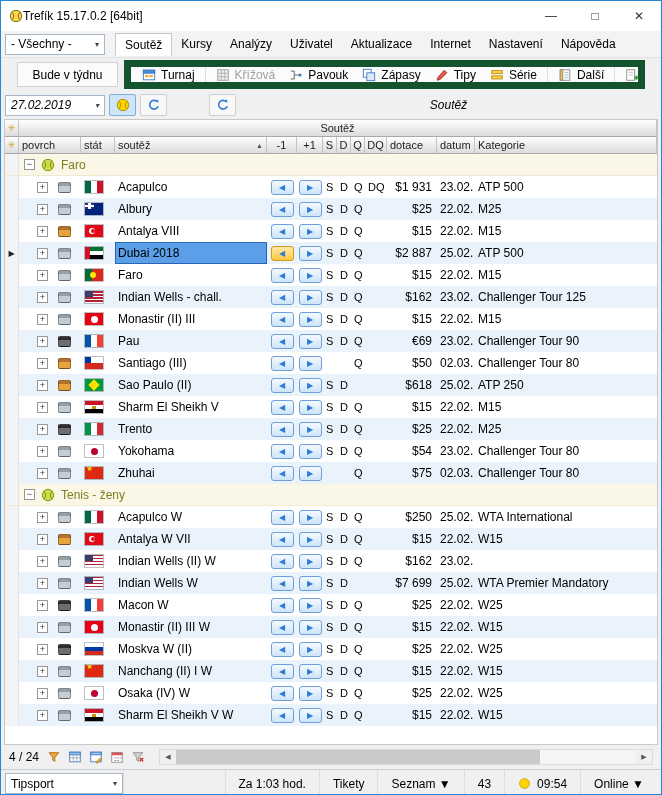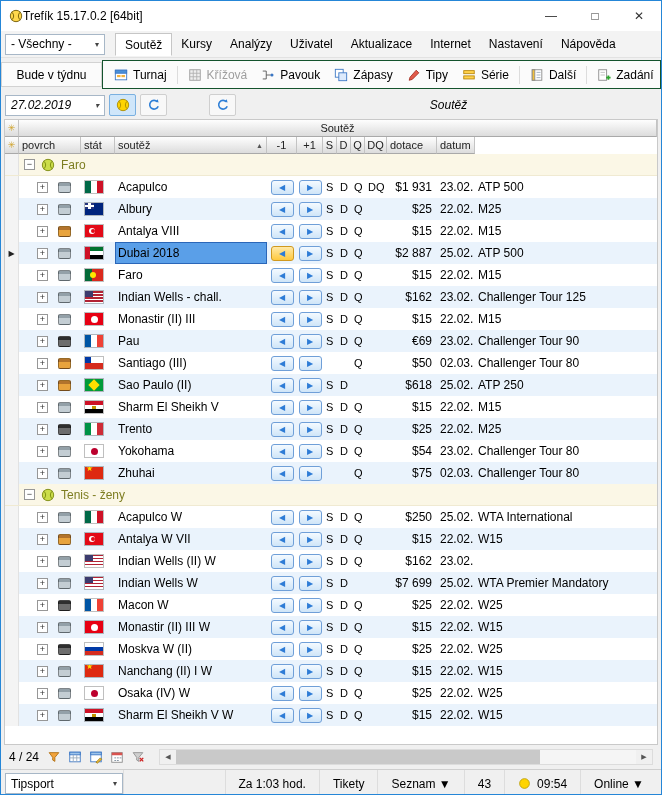--- a/index.html
+++ b/index.html
@@ -16,23 +16,23 @@
 
   
   .menubar { height:27px; display:flex; align-items:center; background:#f3f3f3; padding:2px 4px; border-bottom:1px solid #e2e2e2; flex:0 0 auto; }
   .combo { background:#fff; border:1px solid #a7b7c7; height:21px; display:flex; align-items:center; padding:0 5px; width:100px; gap:5px; }
   .combo .chev { margin-left:auto; font-size:8px; color:#444; }
   .menu-items { display:flex; margin-left:10px; align-items:stretch; height:23px; }
   .menu-item { padding:4px 9px 3px; cursor:default; white-space:nowrap; }
   .menu-item.active { background:#fff; border:1px solid #c6c6c6; border-bottom-color:#fff; }
 
   
-  .toolbar-row { height:33px; display:flex; align-items:center; padding:2px 0; gap:0; flex:0 0 auto; }
+  .toolbar-row { height:33px; display:flex; align-items:center; padding:2px 16px; gap:6px; flex:0 0 auto; }
   .week-btn { width:101px; height:25px; background:#fbfbfb; border:1px solid #d2d2d2; font:inherit; cursor:default; }
-  .toolbar { flex:1; height:29px; background:#fbfbfb; border:1px solid #14532d; display:flex; align-items:center; padding:0 4px; overflow:hidden; }
+  .toolbar { flex:1; height:29px; background:#fbfbfb; border:7px solid #14532d; display:flex; align-items:center; padding:0 4px; overflow:hidden; }
   .tb-btn { display:flex; align-items:center; gap:5px; padding:3px 7px; white-space:nowrap; cursor:default; }
   .tb-btn.disabled { color:#9f9f9f; }
   .tb-sep { width:1px; height:18px; background:#dddddd; margin:0 3px; flex:0 0 auto; }
   .tbi { width:14px; height:14px; display:inline-flex; flex:0 0 auto; }
   .tbi svg { width:14px; height:14px; }
 
   
   .datebar { height:28px; display:flex; align-items:center; padding:2px 4px; gap:4px; flex:0 0 auto;font-style:italic; }
   .icon-btn { width:27px; height:22px; border:1px solid #cfcfcf; background:#f8f8f8; display:flex; align-items:center; justify-content:center; border-radius:2px; cursor:default; }
   .icon-btn.on { background:#cfe6fa; border-color:#7ab0e0; }
@@ -316,20 +316,23 @@
           <span>Q</span>
         </div>
         <div class="hcell center">
           <span>DQ</span>
         </div>
         <div class="hcell">
           <span>dotace</span>
         </div>
         <div class="hcell">
           <span>datum</span>
+        </div>
+        <div class="hcell">
+          <span>Kategorie</span>
         </div>
       </div>
     <div class="rows" id="rows">
         <div class="group-row">
           <div class="cell gutter"></div>
           <div class="group-content">
             <span class="expand">−</span>
             <span class="tbi">
               <svg viewBox="0 0 16 16">
                 <circle cx="8" cy="8" r="6.5" fill="#cbdd4a" stroke="#77860a"></circle>

